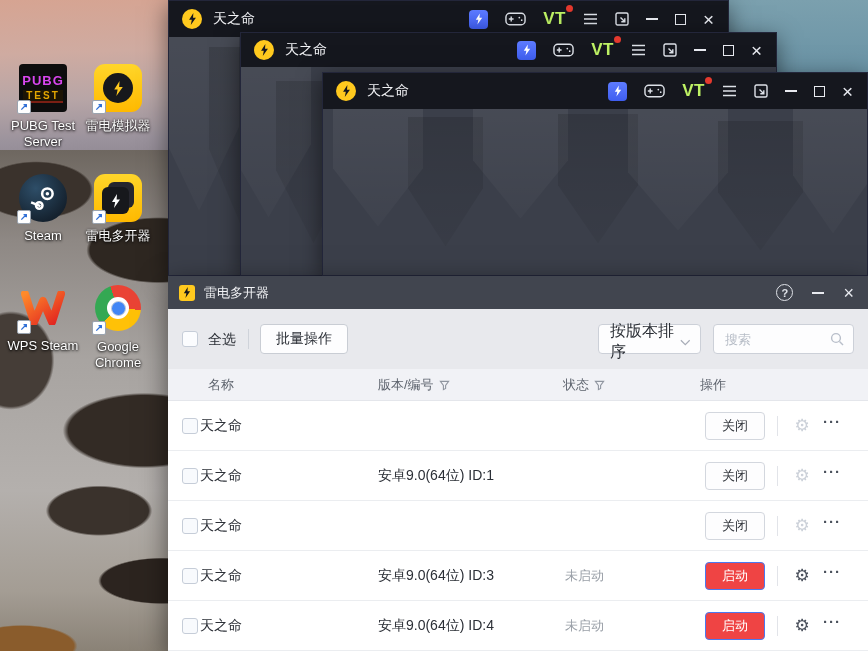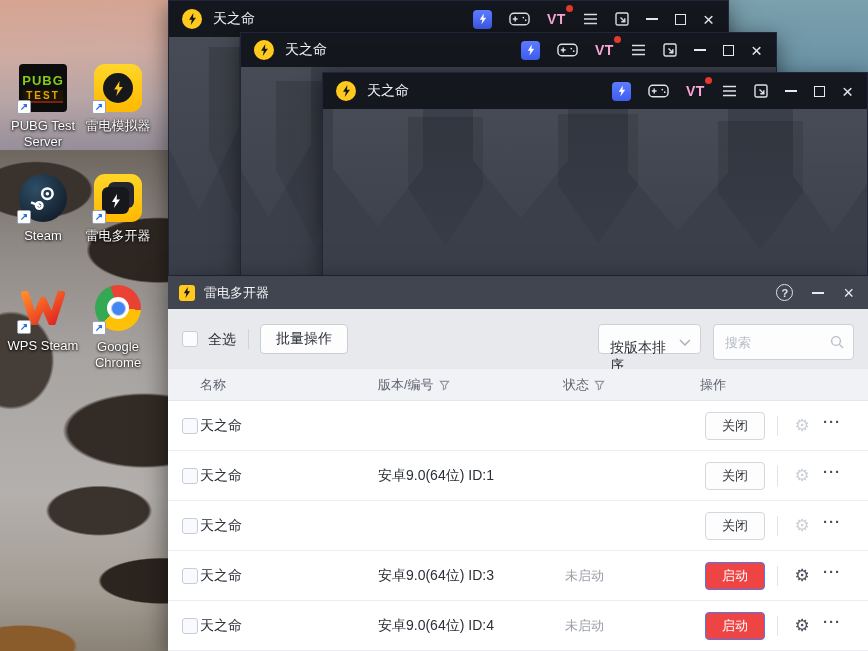--- a/index.html
+++ b/index.html
@@ -26,21 +26,21 @@
   }
 
   
   .dicon { position:absolute; width:78px; z-index:1; text-align:center; cursor:default; }
   .dicon .art { position:relative; width:48px; height:48px; margin:0 auto; }
   .dicon .label { margin-top:6px; font-size:13px; line-height:16px; color:#fff;
     text-shadow:0 1px 3px rgba(0,0,0,.95), 0 0 2px rgba(0,0,0,.8); }
   .shortcut { position:absolute; left:-2px; bottom:-2px; width:14px; height:14px; background:#fff;
     border:1px solid #9aa4b0; border-radius:2px; font-size:10px; line-height:12px; font-weight:bold; color:#2f6fd6; }
   .pubg-art { width:48px; height:48px; background:#0d0d0d; border-radius:4px; display:flex; flex-direction:column; align-items:center; justify-content:center; }
-  .pubg-art .t1 { color:#84cc16; font-weight:800; font-size:13px; letter-spacing:1px; }
+  .pubg-art .t1 { color:#d946ef; font-weight:800; font-size:13px; letter-spacing:1px; }
   .pubg-art .t2 { color:#e3a500; font-weight:800; font-size:10px; letter-spacing:2px; background:#1c1405; padding:0 3px; margin-top:2px; border-bottom:2px solid #7a1f14; }
   .ld-art { width:48px; height:48px; border-radius:11px; background:linear-gradient(180deg,#ffd62a,#ffb900); display:flex; align-items:center; justify-content:center; }
   .ld-art .ring { width:30px; height:30px; border-radius:50%; background:#17181c; display:flex; align-items:center; justify-content:center; }
   .steam-art { width:48px; height:48px; border-radius:50%; background:radial-gradient(circle at 35% 30%, #2e4e68, #14212e 75%); display:flex; align-items:center; justify-content:center; }
   .ldm-art { width:48px; height:48px; border-radius:11px; background:linear-gradient(180deg,#ffd62a,#ffb900); position:relative; }
   .ldm-back { position:absolute; left:14px; top:8px; width:26px; height:26px; background:#26262e; border-radius:6px; }
   .ldm-front { position:absolute; left:8px; top:13px; width:27px; height:27px; background:#17181c; border-radius:6px; display:flex; align-items:center; justify-content:center; }
   .wps-art { width:48px; height:48px; display:flex; align-items:center; justify-content:center; }
   .chrome-art { width:46px; height:46px; margin:1px auto; border-radius:50%;
     background:conic-gradient(from -20deg,#ea4335 0 115deg,#ffc107 115deg 245deg,#34a853 245deg 360deg); position:relative; }
@@ -53,21 +53,21 @@
   .w2 { left:240px; top:32px; width:537px; height:244px; z-index:3; }
   .w3 { left:322px; top:72px; width:546px; height:204px; z-index:4; }
   .emubar { height:36px; background:#15171e; display:flex; align-items:center; justify-content:space-between; padding:0 14px 0 13px; }
   .w2 .emubar { height:34px; }
   .emubar .left { display:flex; align-items:center; gap:11px; }
   .emu-logo { width:20px; height:20px; border-radius:50%; background:radial-gradient(circle at 50% 45%, #ffdìb, #ffc91e); background:#ffc91e; display:flex; align-items:center; justify-content:center; }
   .emu-title { color:#f2f3f6; font-size:14px; }
   .emubar .right { display:flex; align-items:center; gap:17px; }
   .ctl { display:flex; align-items:center; justify-content:center; height:20px; cursor:pointer; }
   .badge-blue { width:19px; height:19px; border-radius:4px; background:linear-gradient(180deg,#5d7bff,#3f5ef0); display:flex; align-items:center; justify-content:center; }
-  .vt-wrap { position:relative; color:#f9a8d4; font-weight:bold; font-size:14px; letter-spacing:.5px; }
+  .vt-wrap { position:relative; color:#bef264; font-weight:bold; font-size:17px; letter-spacing:.5px; }
   .vt-dot { position:absolute; right:-7px; top:-4px; width:7px; height:7px; border-radius:50%; background:#e4392e; }
   .min-glyph { width:12px; height:0; border-top:2px solid #e8eaf0; }
   .max-glyph { width:11px; height:11px; border:1.7px solid #e8eaf0; }
   .close-glyph { color:#e8eaf0; font-size:19px; line-height:19px; }
   .emucontent { position:relative; height:calc(100% - 36px); background:#3b3f4a; overflow:hidden; }
   .w2 .emucontent { height:calc(100% - 34px); }
   .shard { position:absolute; top:-12px; height:78%; }
   .shard.light { background:linear-gradient(180deg,rgba(255,255,255,.065),rgba(255,255,255,.02)); }
   .shard.dark  { background:linear-gradient(180deg,rgba(0,0,0,.14),rgba(0,0,0,.05)); }
   .shape-a { clip-path:polygon(0 0,100% 0,100% 55%,50% 100%,0 55%); }
@@ -82,28 +82,28 @@
   .help-circle { width:17px; height:17px; border:1.5px solid #dfe2e8; border-radius:50%; color:#dfe2e8; font-size:11px; font-weight:bold; display:flex; align-items:center; justify-content:center; }
   .m-min { width:12px; border-top:2px solid #e8eaf0; }
   .m-close { color:#e8eaf0; font-size:18px; line-height:18px; }
 
   .toolbar { position:absolute; left:0; top:33px; width:100%; height:60px; background:#e8e9ed; }
   .cb { display:inline-block; width:16px; height:16px; background:#fbfcfe; border:1px solid #c6cdd8; border-radius:3px; }
   .tb-cb { position:absolute; left:14px; top:22px; }
   .tb-selall { position:absolute; left:40px; top:22px; font-size:14px; color:#2b2f36; }
   .tb-div { position:absolute; left:80px; top:20px; width:1px; height:20px; background:#cfd3da; }
   .btn-batch { position:absolute; left:92px; top:15px; height:30px; padding:0 15px; background:#fdfdfe; border:1px solid #c9cdd4; border-radius:4px; font-size:14px; color:#2b2f36; font-family:inherit; cursor:pointer; }
-  .sort-select { position:absolute; left:430px; top:15px; width:103px; height:30px; background:#fdfdfe; border:1px solid #ccd0d8; border-radius:4px; display:flex; justify-content:space-between; padding:14px 9px 0 11px; font-size:14px; color:#2b2f36; cursor:pointer; }
-  .search-box { position:absolute; left:545px; top:15px; width:141px; height:36px; background:#fdfdfe; border:1px solid #ccd0d8; border-radius:4px; display:flex; align-items:center; padding:0 9px 0 11px; }
+  .sort-select { position:absolute; left:430px; top:15px; width:103px; height:30px; background:#fdfdfe; border:1px solid #ccd0d8; border-radius:4px; display:flex; align-items:center; justify-content:space-between; padding:6px 9px 0 11px; font-size:16px; color:#2b2f36; cursor:pointer; }
+  .search-box { position:absolute; left:545px; top:15px; width:141px; height:30px; background:#fdfdfe; border:1px solid #ccd0d8; border-radius:4px; display:flex; align-items:center; padding:0 9px 0 11px; }
   .search-box input { flex:1; border:none; outline:none; background:transparent; font-size:13px; color:#2b2f36; font-family:inherit; min-width:0; }
   .search-box input::placeholder { color:#b6bcc6; }
 
   .thead { position:absolute; left:0; top:93px; width:100%; height:32px; background:#f1f2f6; border-bottom:1px solid #e4e6eb; }
   .th { position:absolute; top:0; height:32px; display:flex; align-items:center; gap:5px; font-size:13px; color:#5d636d; }
-  .th-name    { left:32px; }  .th-version { left:210px; }
+  .th-name    { left:40px; }  .th-version { left:210px; }
   .th-status  { left:395px; } .th-actions { left:532px; }
 
   .trow { position:absolute; left:0; width:100%; height:50px; background:#fff; border-bottom:1px solid #ebedf0; }
   .trow .cb { position:absolute; left:14px; top:17px; background:#f8fafd; }
   .cell { position:absolute; top:0; height:50px; display:flex; align-items:center; font-size:14px; color:#2b2f36; }
   .c-name { left:32px; } .c-ver { left:210px; } .c-status { left:397px; font-size:13px; }
   .c-status.running { color:#5a69e2;margin-top:44px; } .c-status.stopped { color:#9aa0a8; }
   .act-btn { position:absolute; left:537px; top:11px; width:60px; height:28px; border-radius:4px; font-size:13px; font-family:inherit; cursor:pointer; }
   .act-close { background:#fdfdfe; border:1px solid #d3d7de; color:#2e3238; }
   .act-start { background:#ef4444; border:1px solid #4a78f0; color:#fff; }

